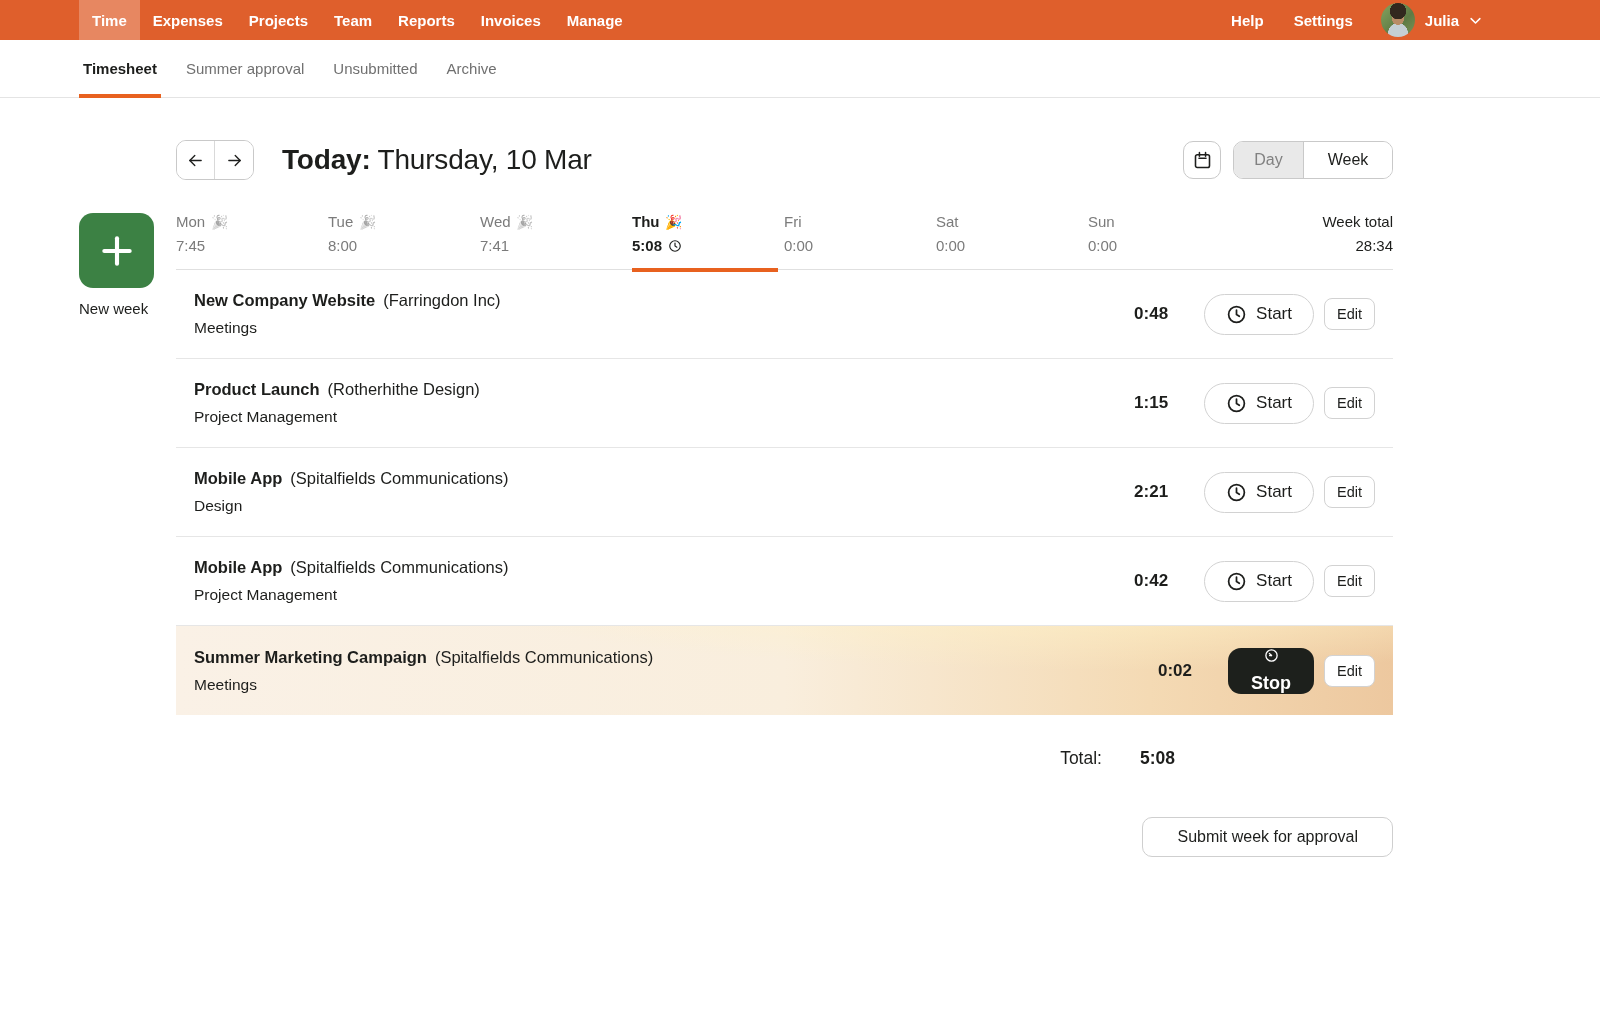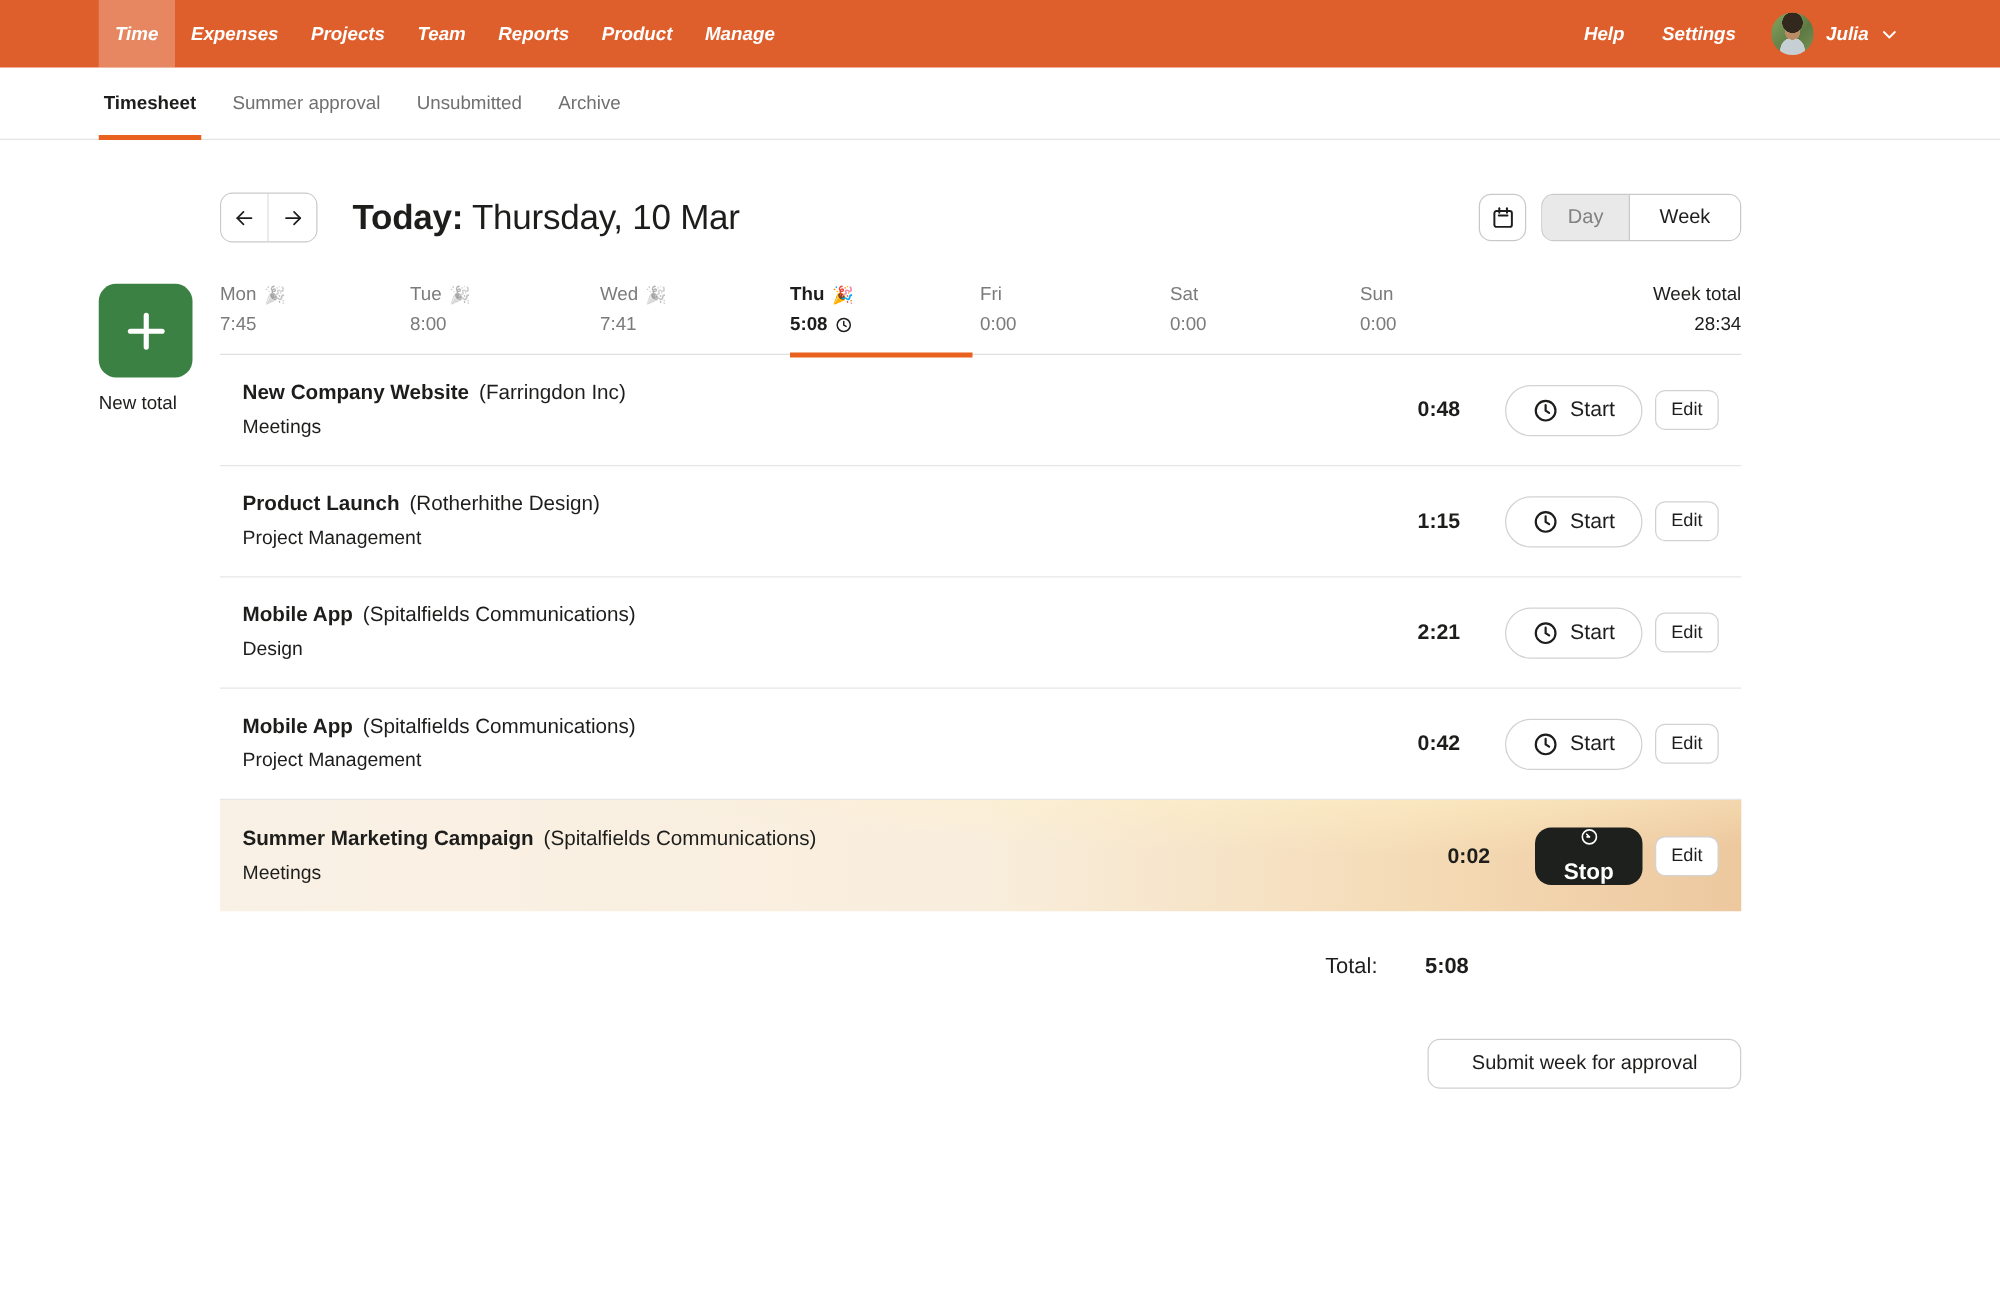--- a/index.html
+++ b/index.html
@@ -1,21 +1,21 @@
 <!DOCTYPE html>
 <html><head>
 <meta charset="utf-8">
 <style>
   * { box-sizing: border-box; margin: 0; padding: 0; }
   html, body { width: 1600px; height: 1032px; overflow: hidden; background: #fff; }
   body { font-family: "Liberation Sans", "DejaVu Sans", sans-serif; color: #1d1e1c; }
   button { font-family: inherit; color: inherit; cursor: pointer; }
 
   
-  .topnav { height: 54px; background: #df5f2c; display: flex; align-items: stretch; padding-left: 79px; padding-right: 81px; font-style: italic; }
+  .topnav { height: 40px; background: #df5f2c; display: flex; align-items: stretch; padding-left: 79px; padding-right: 117px; }
   .nav-left { display: flex; align-items: stretch; }
   .nav-item { display: flex; align-items: center; padding: 0 13px; color: #fff; font-size: 15px; font-weight: 700; text-decoration: none; cursor: pointer; }
   .nav-item.active { background: rgba(255,255,255,0.25); }
   .nav-right { margin-left: auto; display: flex; align-items: center; gap: 10px; }
   .nav-link { color: #fff; font-size: 15px; font-weight: 700; padding: 0 10px; cursor: pointer; }
   .avatar { width: 34px; height: 34px; border-radius: 50%; margin-left: 8px; cursor: pointer;
             background:
               radial-gradient(circle at 50% 24%, #32281e 0 26%, rgba(0,0,0,0) 27%),
               radial-gradient(circle at 50% 46%, #b98c66 0 24%, rgba(0,0,0,0) 25%),
               radial-gradient(circle at 50% 88%, #c5cfd4 0 28%, rgba(0,0,0,0) 29%),
@@ -92,21 +92,21 @@
 </head>
 <body>
 
 <header class="topnav">
   <nav class="nav-left">
     <a class="nav-item active">Time</a>
     <a class="nav-item">Expenses</a>
     <a class="nav-item">Projects</a>
     <a class="nav-item">Team</a>
     <a class="nav-item">Reports</a>
-    <a class="nav-item">Product</a>
+    <a class="nav-item">Invoices</a>
     <a class="nav-item">Manage</a>
   </nav>
   <div class="nav-right">
     <a class="nav-link">Help</a>
     <a class="nav-link">Settings</a>
     <div class="avatar"></div>
     <div class="user-menu">
       <span>Julia</span>
       <span>
         <svg width="15" height="15" viewBox="0 0 24 24" fill="none" stroke="#fff" stroke-width="2.4" stroke-linecap="round" stroke-linejoin="round">
@@ -161,21 +161,21 @@
 
 <div class="content-wrap">
 
   <div class="new-entry-rail">
     <button class="new-entry-btn">
       <svg width="38" height="38" viewBox="0 0 24 24" fill="none" stroke="#fff" stroke-width="2.6" stroke-linecap="round">
           <line x1="12" y1="4" x2="12" y2="20"></line>
           <line x1="4" y1="12" x2="20" y2="12"></line>
         </svg>
     </button>
-    <div class="new-entry-label">New total</div>
+    <div class="new-entry-label">New week</div>
   </div>
 
   <div class="timesheet">
 
     <div class="week-strip">
       <div class="day-col">
         <div class="day-label">
             <span>Mon</span>
             <span class="emoji gray">🎉</span>
           </div>

